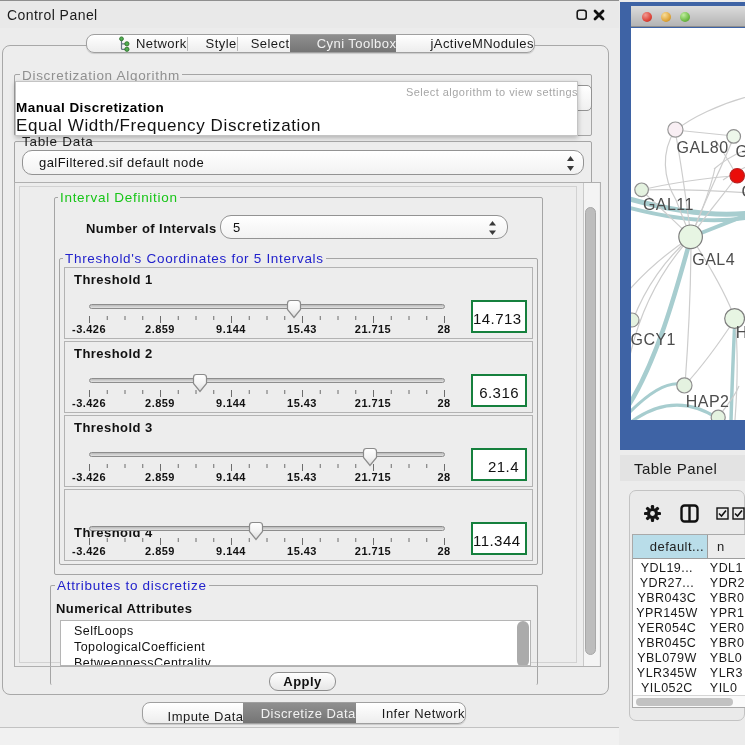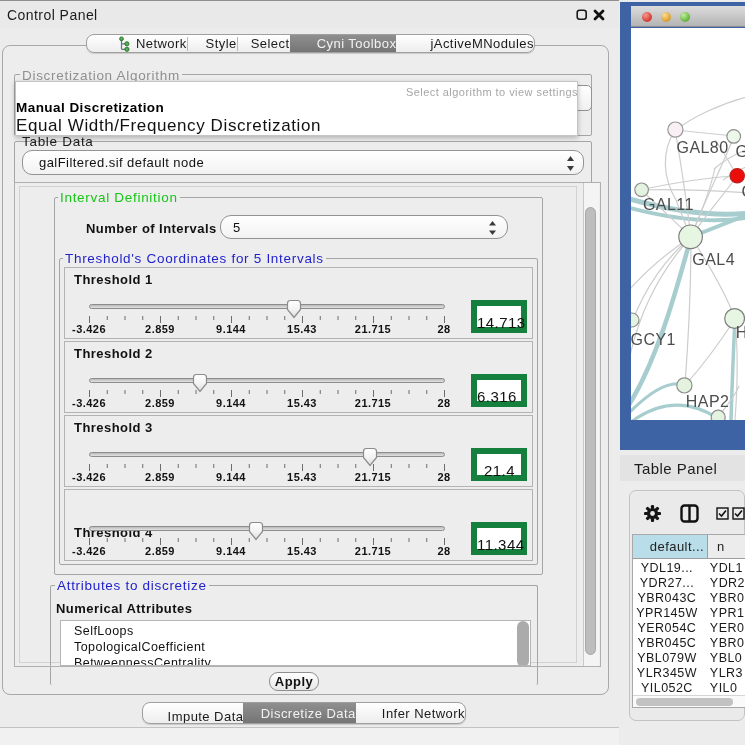--- a/index.html
+++ b/index.html
@@ -10,21 +10,21 @@
 .groupbox { position:absolute; border:1px solid #a5a5a5; border-radius:2px; }
 .tabgroup { position:absolute; height:19px; border:1px solid #9f9f9f; border-radius:8px; background:linear-gradient(#ffffff,#ededed); display:flex; overflow:hidden; box-shadow:0 1px 1px rgba(0,0,0,0.15); }
 .tab { font-size:13px; color:#1a1a1a; display:flex; align-items:center; justify-content:flex-end; position:relative; }
 .tab.sel { background:linear-gradient(#8f8f8f,#757575); color:#f2f2f2; }
 .tabsep { width:1px; background:#b9b9b9; height:14px; align-self:center; }
 .combo { position:absolute; background:linear-gradient(#ffffff,#f2f2f2); border:1px solid #939393; border-radius:5px; font-size:13px; color:#111; display:flex; align-items:center; }
 .rowbox { position:absolute; left:64px; width:469px; height:72px; border:1px solid #b3b3b3; background:#ededed; }
 .thlabel { position:absolute; font-weight:bold; font-size:13px; color:#111; }
 .groove { position:absolute; height:5px; background:linear-gradient(#b9b9b9,#e3e3e3); border:1px solid #8d8d8d; border-radius:3px; }
 .ticklabel { position:absolute; transform:translateX(-50%); font-size:11px; font-weight:bold; color:#111; }
-.valbox { position:absolute; width:56px; height:33px; background:#fff; border:6px solid #15803d; font-size:15px; color:#111; text-align:right; padding:8px 6px 0 0; }
+.valbox { position:absolute; width:56px; height:33px; background:#fff; border:2px solid #15803d; font-size:15px; color:#111; text-align:right; padding:8px 6px 0 0; }
 </style>
 </head>
 <body>
 <div id="app">
 
 <div class="abs" style="left:0;top:0;width:619px;height:1px;background:#8f8f8f;"></div>
 <div class="abs" style="left:0;top:1px;width:619px;height:27px;background:#e9e9e9;"></div>
 <div class="abs" style="left:7px;top:7px;font-size:14px;color:#1c1c1c;">Control Panel</div>
 <svg class="abs" style="left:576px;top:9px;" width="12" height="12" viewBox="0 0 12 12">
       <rect x="1.2" y="1.2" width="9" height="9" rx="2.4" fill="none" stroke="#1a1a1a" stroke-width="1.6"></rect>
@@ -266,21 +266,21 @@
 
 <div class="groupbox" style="left:50px;top:585px;width:488px;height:100px;border-bottom:none;"></div>
 <div class="grouptitle" style="left:55px;top:578px;color:#2222cc;">Attributes to discretize</div>
 <div class="abs thlabel" style="left:56px;top:601px;">Numerical Attributes</div>
 <div class="abs" style="left:60px;top:620px;width:471px;height:46px;background:#ffffff;border:1px solid #b5b5b5;overflow:hidden;">
   <div style="font-size:12.5px;color:#111;padding:2px 0 0 13px;line-height:16px;">SelfLoops<br>TopologicalCoefficient<br>BetweennessCentrality</div>
   <div class="abs" style="right:1px;top:0;width:12px;height:46px;background:#ababab;border-radius:6px;"></div>
 </div>
 <div class="abs" style="left:15px;top:666px;width:586px;height:1px;background:#b0b0b0;"></div>
 
-<div class="abs" style="left:269px;top:672px;width:50px;height:19px;background:linear-gradient(#ffffff,#e6e6e6);border:1px solid #8f8f8f;border-radius:9px;text-align:center;font-size:13px;font-weight:bold;color:#111;padding-top:1px;">Apply</div>
+<div class="abs" style="left:269px;top:672px;width:67px;height:19px;background:linear-gradient(#ffffff,#e6e6e6);border:1px solid #8f8f8f;border-radius:9px;text-align:center;font-size:13px;font-weight:bold;color:#111;padding-top:1px;">Apply</div>
 
 <div class="tabgroup" style="left:142px;top:702px;width:324px;height:22px;">
   <div class="tab" style="width:101px;margin-top:6px;">Impute Data</div>
   <div class="tab sel" style="width:113px;">Discretize Data</div>
   <div class="tab" style="width:110px;">Infer Network</div>
 </div>
 <div class="abs" style="left:0;top:727px;width:619px;height:1px;background:#c2c2c2;"></div>
 <div class="abs" style="left:0;top:728px;width:619px;height:17px;background:#f1f1f1;"></div>
 
 <div class="abs" style="left:620px;top:2px;width:125px;height:448px;background:#3e63a5;"></div>

